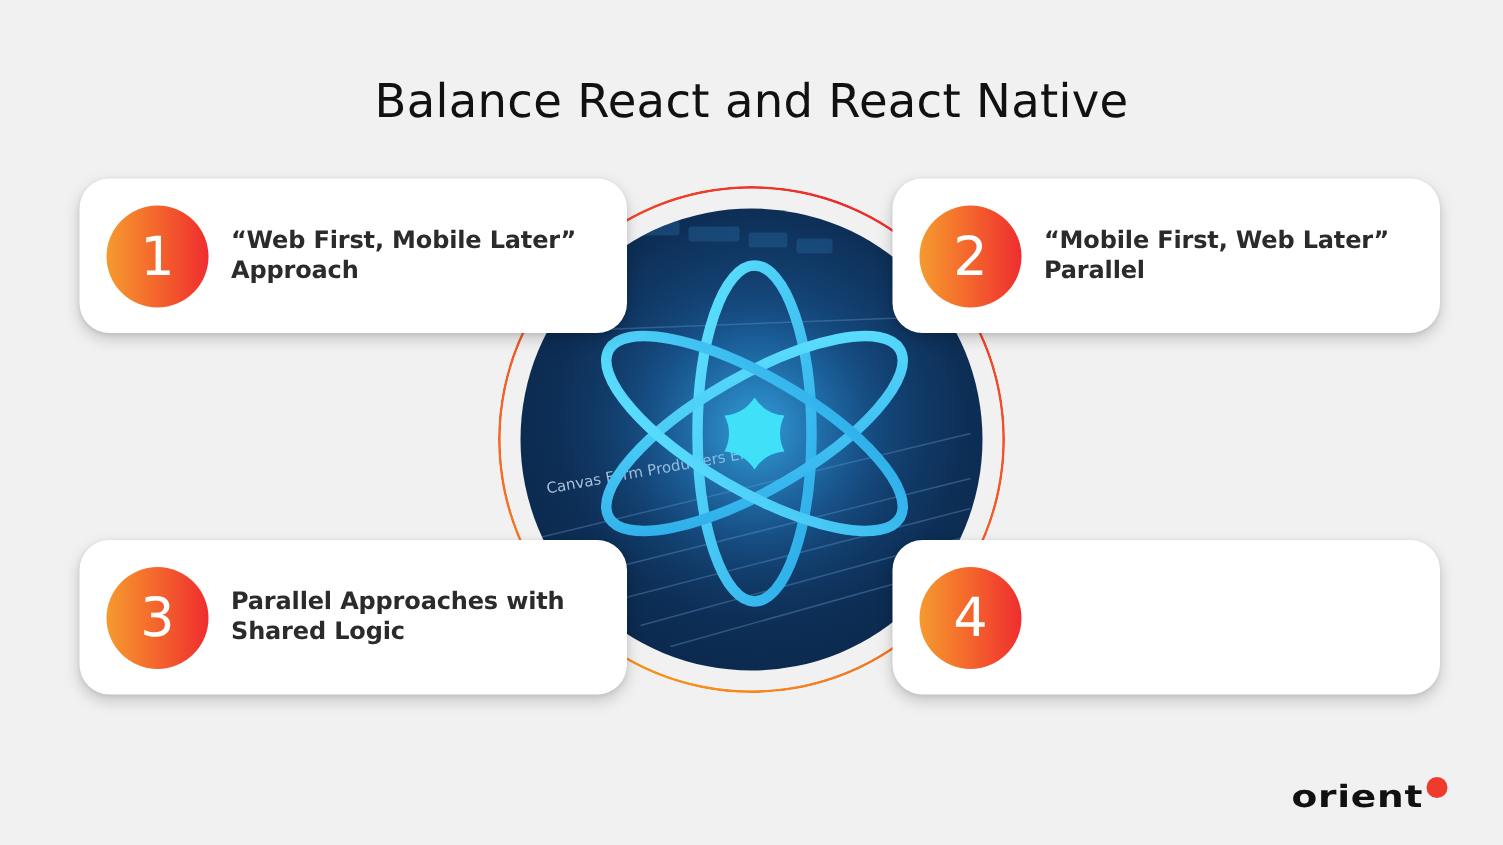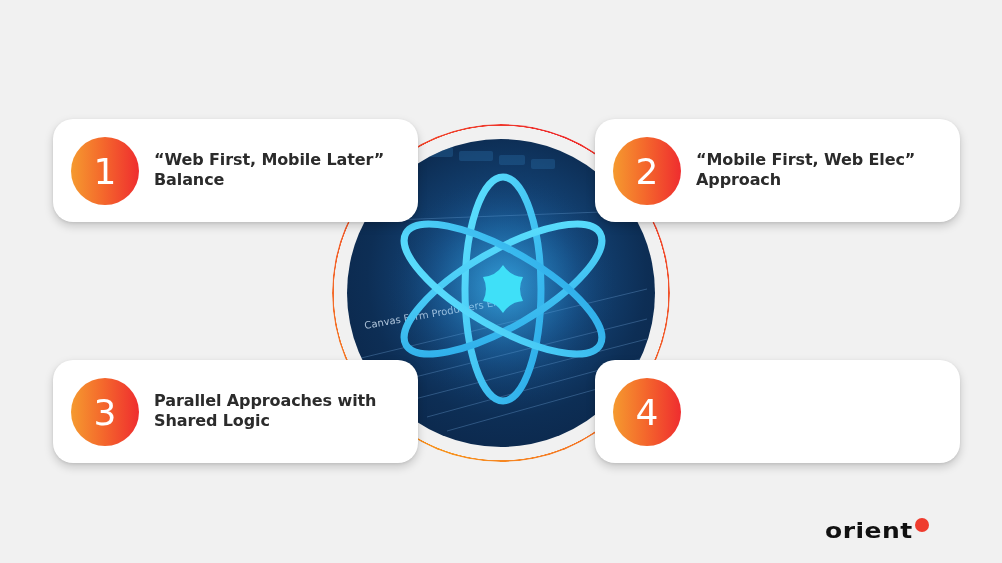--- a/index.html
+++ b/index.html
@@ -50,38 +50,39 @@
       font-family: "DejaVu Sans", sans-serif;
     }
     .label {
       position: absolute; left: 101px; top: 31px; width: 250px;
       font-size: 16px; line-height: 20px; font-weight: 700; color: #2b2b2b;
       font-family: "DejaVu Sans", sans-serif;
       letter-spacing: -0.1px;
     }
 
     .logo {
-      position: absolute; left: 825px; top: 514px; height: 30px;
+      position: absolute; left: 861px; top: 514px; height: 30px;
       display: flex; align-items: flex-start;
     }
     .logo-text {
       font-family: "DejaVu Sans", sans-serif; font-weight: 700;
       font-size: 25px; color: #111; letter-spacing: 0.5px; line-height: 30px;
       transform: scaleY(0.82); transform-origin: bottom;
     }
     .logo-dot {
       width: 14px; height: 14px; border-radius: 50%; background: #ef3b2d;
       margin-left: 2px; margin-top: 4px;
     }
   </style>
 </head>
 <body>
 
 <div class="canvas">
 
+  <h1 class="title">Balance React and React Native</h1>
 
   <div class="ring"></div>
 
   <div class="hero">
     <svg width="308" height="308" viewBox="0 0 308 308">
       <defs>
         <radialGradient id="glow" cx="50%" cy="50%" r="50%">
           <stop offset="0%" stop-color="#47c7ff" stop-opacity="0.55"></stop>
           <stop offset="60%" stop-color="#2a8fd6" stop-opacity="0.15"></stop>
           <stop offset="100%" stop-color="#0d2e55" stop-opacity="0"></stop>
@@ -111,26 +112,26 @@
         <ellipse cx="156" cy="150" rx="38" ry="112" transform="rotate(60 156 150)"></ellipse>
         <ellipse cx="156" cy="150" rx="38" ry="112" transform="rotate(-60 156 150)"></ellipse>
       </g>
 
       <path fill="#3fe0f8" d="M156 126 Q163 137 176 138 Q170 150 176 162 Q163 163 156 174 Q149 163 136 162 Q142 150 136 138 Q149 137 156 126 Z"></path>
     </svg>
   </div>
 
   <div class="card c1">
     <div class="num">1</div>
-    <div class="label">“Web First, Mobile Later” Balance</div>
+    <div class="label">“Web First, Mobile Later” Approach</div>
   </div>
 
   <div class="card c2">
     <div class="num">2</div>
-    <div class="label">“Mobile First, Web Elec” Approach</div>
+    <div class="label">“Mobile First, Web Later” Parallel</div>
   </div>
 
   <div class="card c3">
     <div class="num">3</div>
     <div class="label">Parallel Approaches with Shared Logic</div>
   </div>
 
   <div class="card c4">
     <div class="num">4</div>
   </div>

